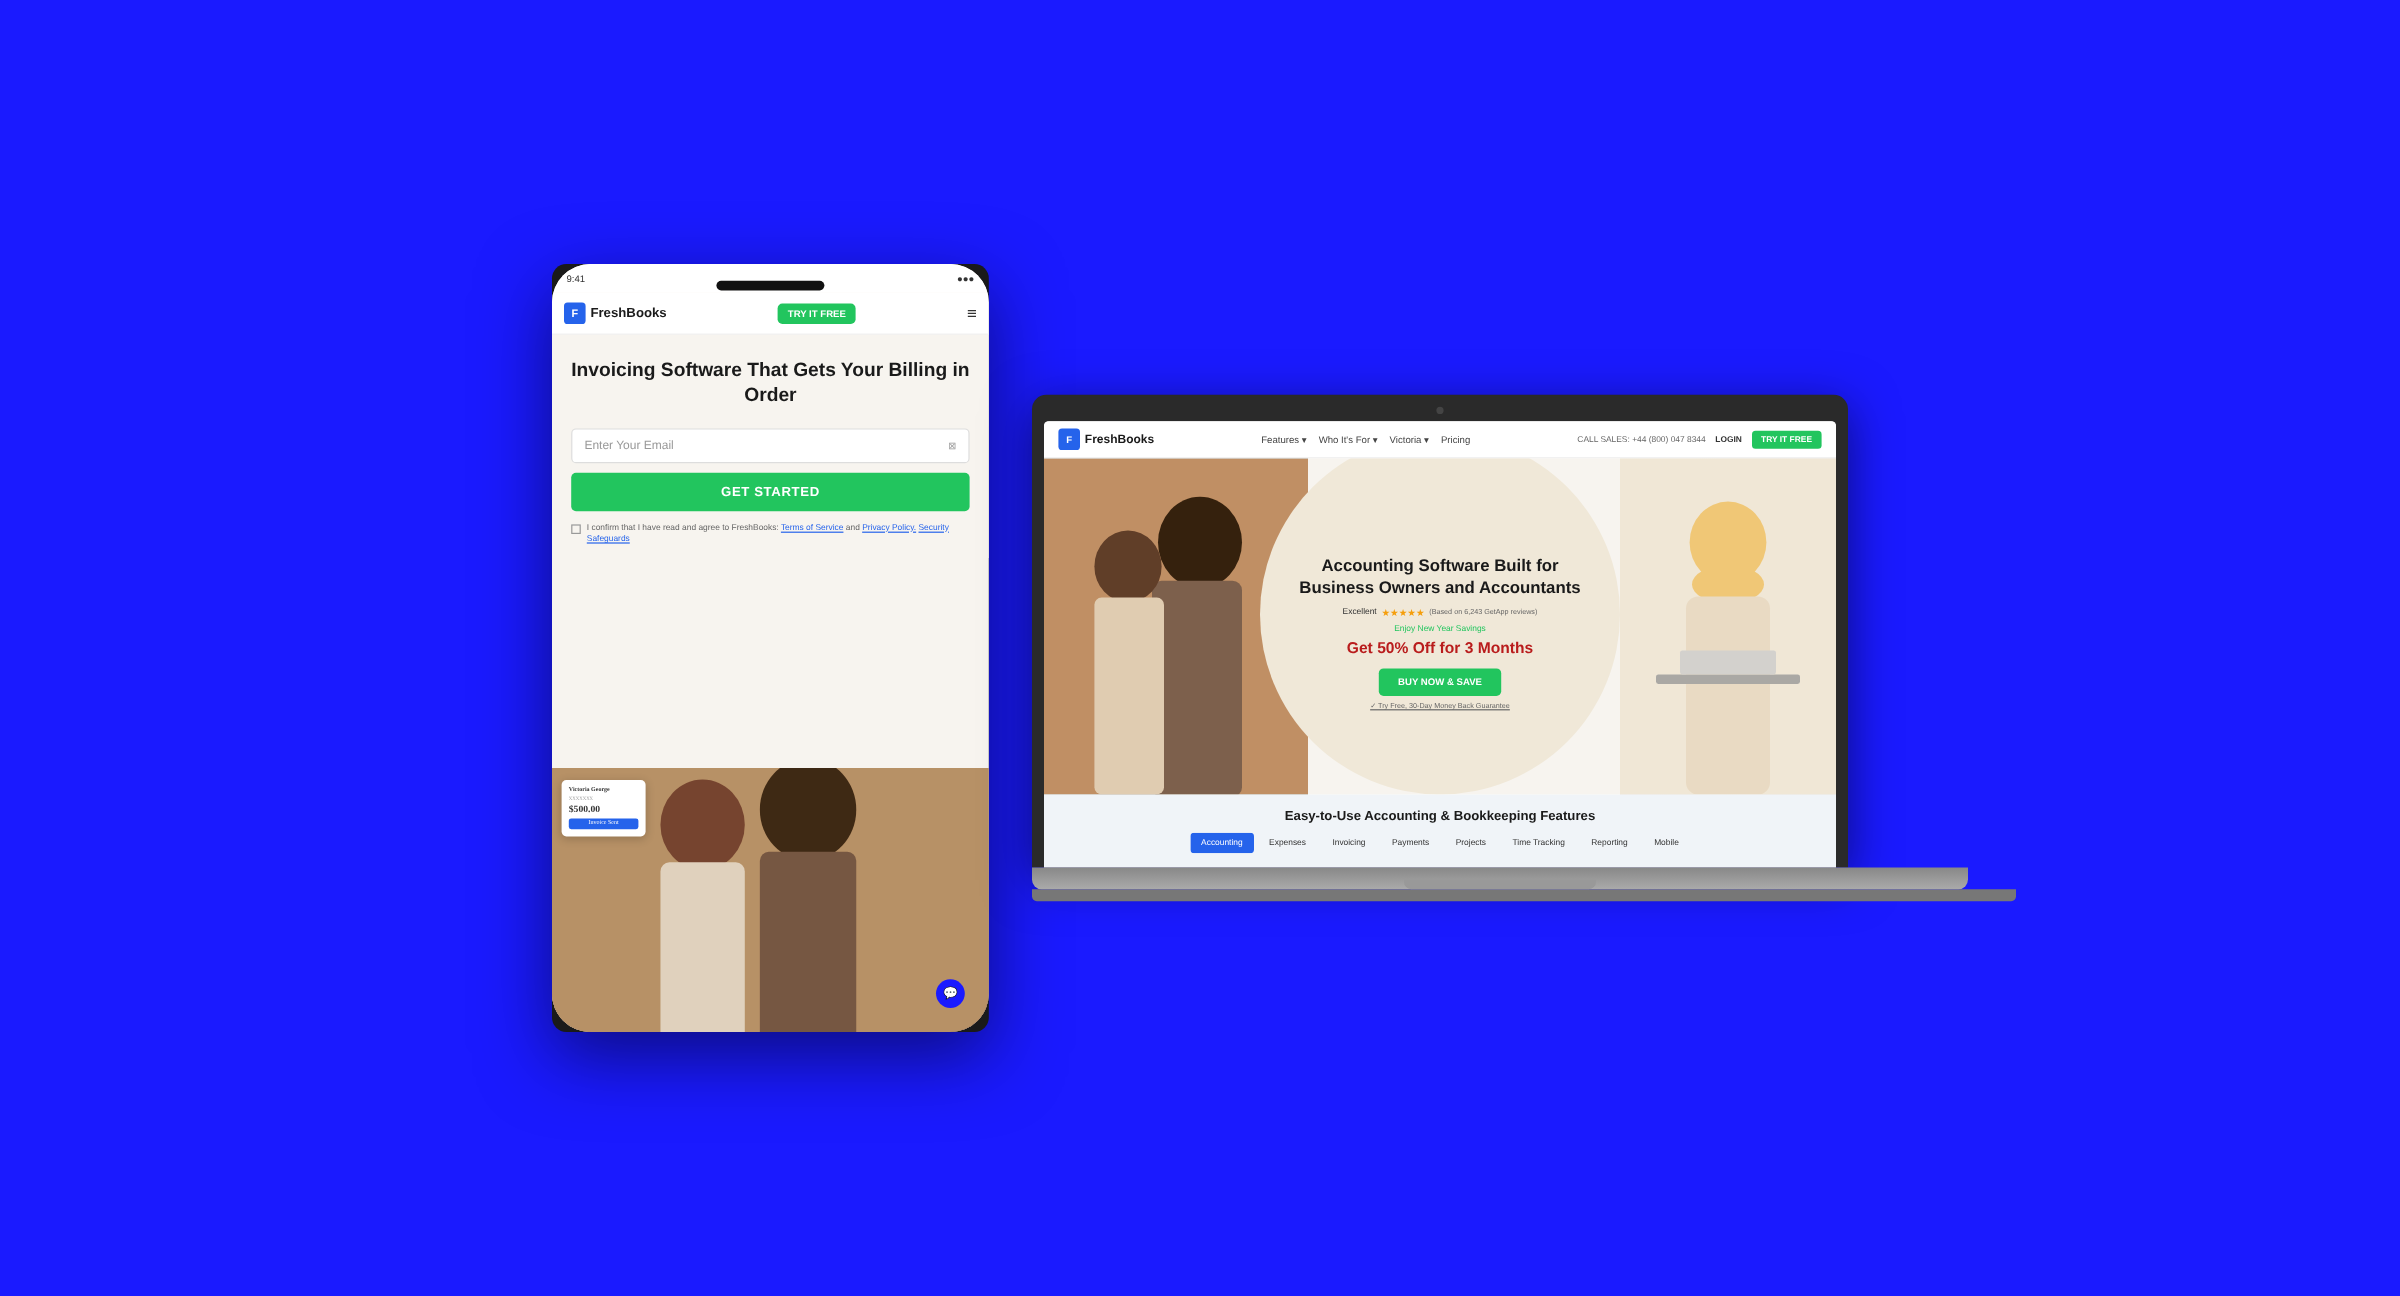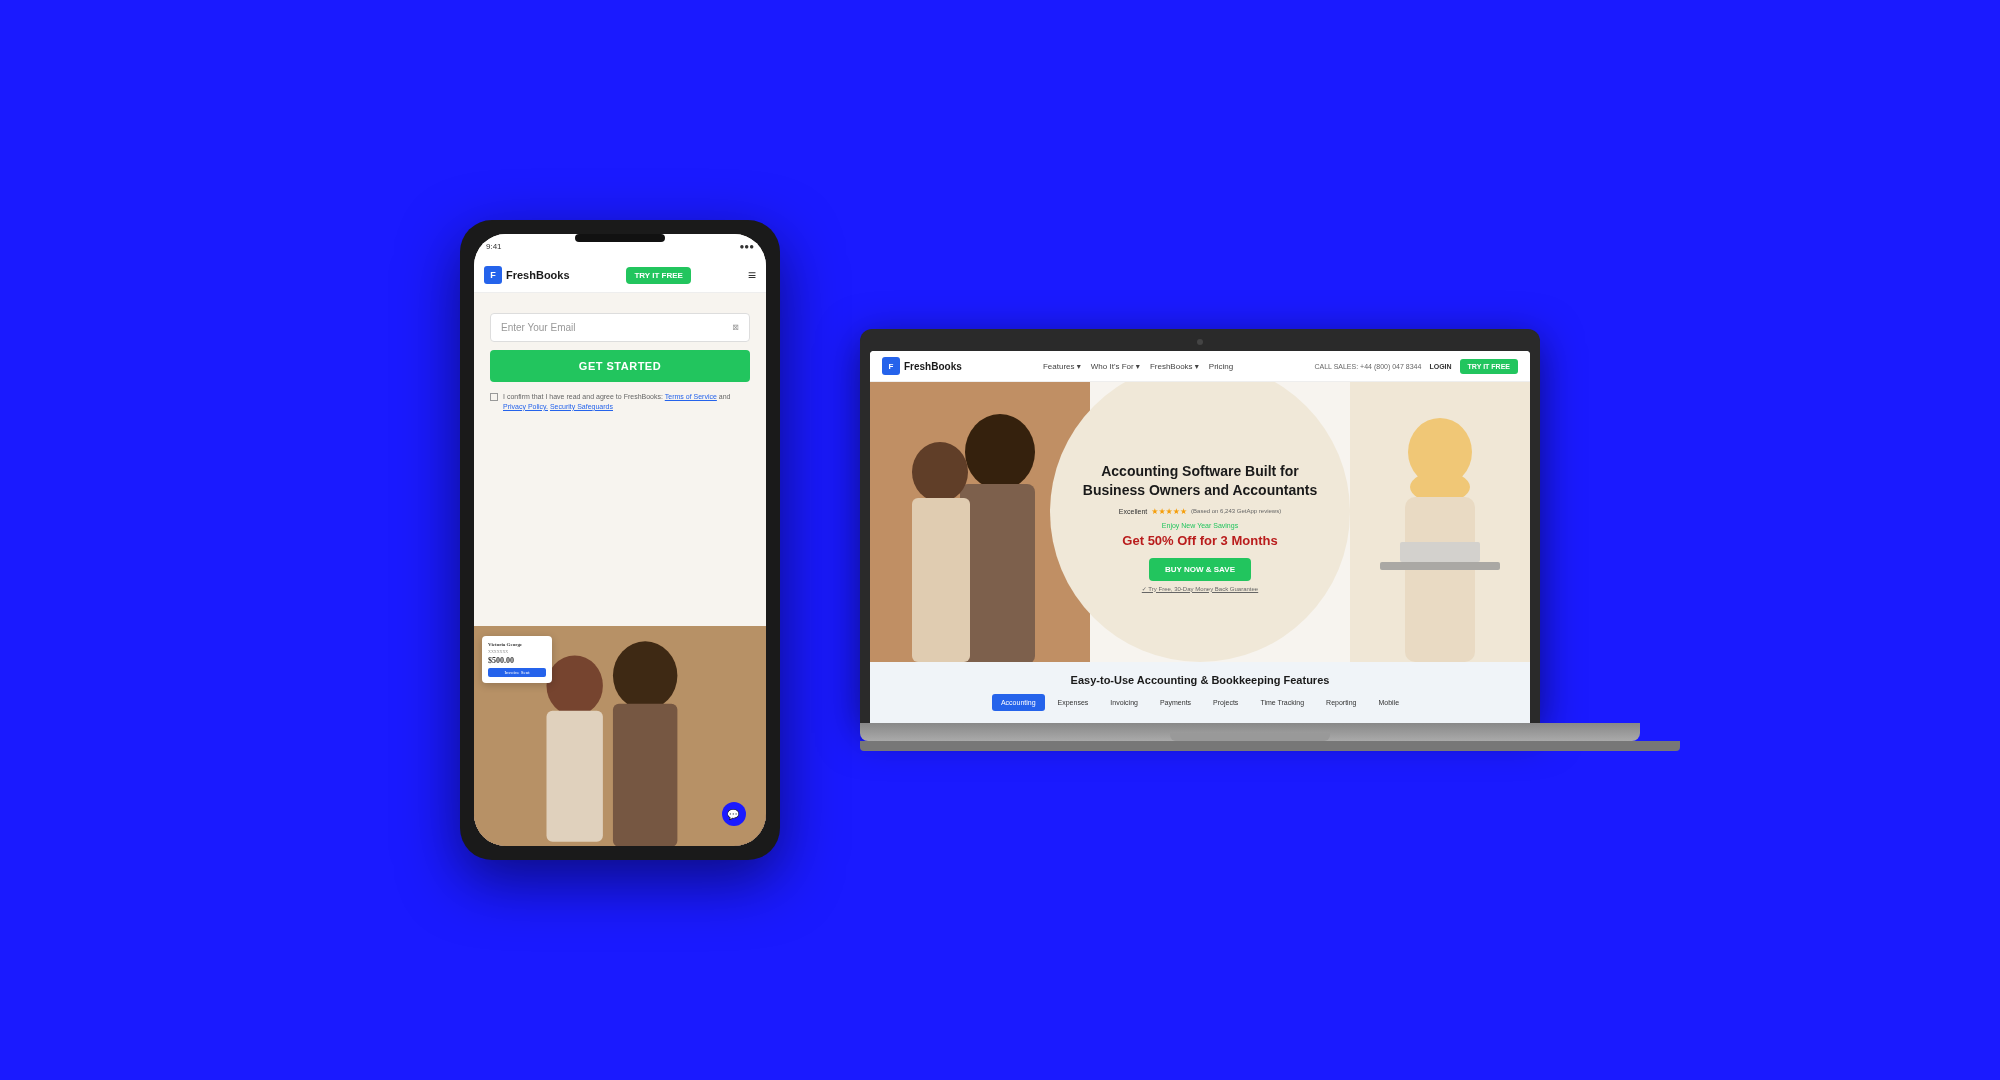--- a/index.html
+++ b/index.html
@@ -26,25 +26,24 @@
     }
 
     
     .phone-wrapper {
       position: relative;
       width: 320px;
       height: 640px;
     }
 
     .phone-frame {
-      width: 320px;
+      width: 364px;
       height: 640px;
       background: #1a1a1a;
-      border-radius: 32px;
-      padding: 14px;
+      border-radius: 12px;
       position: relative;
       box-shadow: 0 20px 60px rgba(0,0,0,0.5);
     }
 
     .phone-notch {
       position: absolute;
       top: 14px;
       left: 50%;
       transform: translateX(-50%);
       width: 90px;
@@ -538,20 +537,21 @@
         <div class="phone-nav">
           <div class="phone-logo">
             <div class="phone-logo-icon">F</div>
             <span>FreshBooks</span>
           </div>
           <button class="phone-try-btn">TRY IT FREE</button>
           <span class="phone-menu-icon">≡</span>
         </div>
 
         <div class="phone-content">
+          <div class="phone-headline">Invoicing Software That Gets Your Billing in Order</div>
 
           <div class="phone-email-input">
             <span style="color:#999; font-size:10px;">Enter Your Email</span>
             <span style="font-size:8px;">⊠</span>
           </div>
 
           <button class="phone-get-started">GET STARTED</button>
 
           <div class="phone-terms">
             <div class="phone-terms-check"></div>
@@ -607,21 +607,21 @@
       <div class="laptop-screen">
 
         <div class="laptop-nav">
           <div class="laptop-logo">
             <div class="laptop-logo-icon">F</div>
             <span>FreshBooks</span>
           </div>
           <div class="laptop-nav-links">
             <span class="laptop-nav-link">Features ▾</span>
             <span class="laptop-nav-link">Who It's For ▾</span>
-            <span class="laptop-nav-link">FreshBooks ▾</span>
+            <span class="laptop-nav-link">Victoria ▾</span>
             <span class="laptop-nav-link">Pricing</span>
           </div>
           <div class="laptop-nav-right">
             <span>CALL SALES: +44 (800) 047 8344</span>
             <span class="laptop-login">LOGIN</span>
             <button class="laptop-try-btn">TRY IT FREE</button>
           </div>
         </div>
 
         <div class="laptop-hero">

